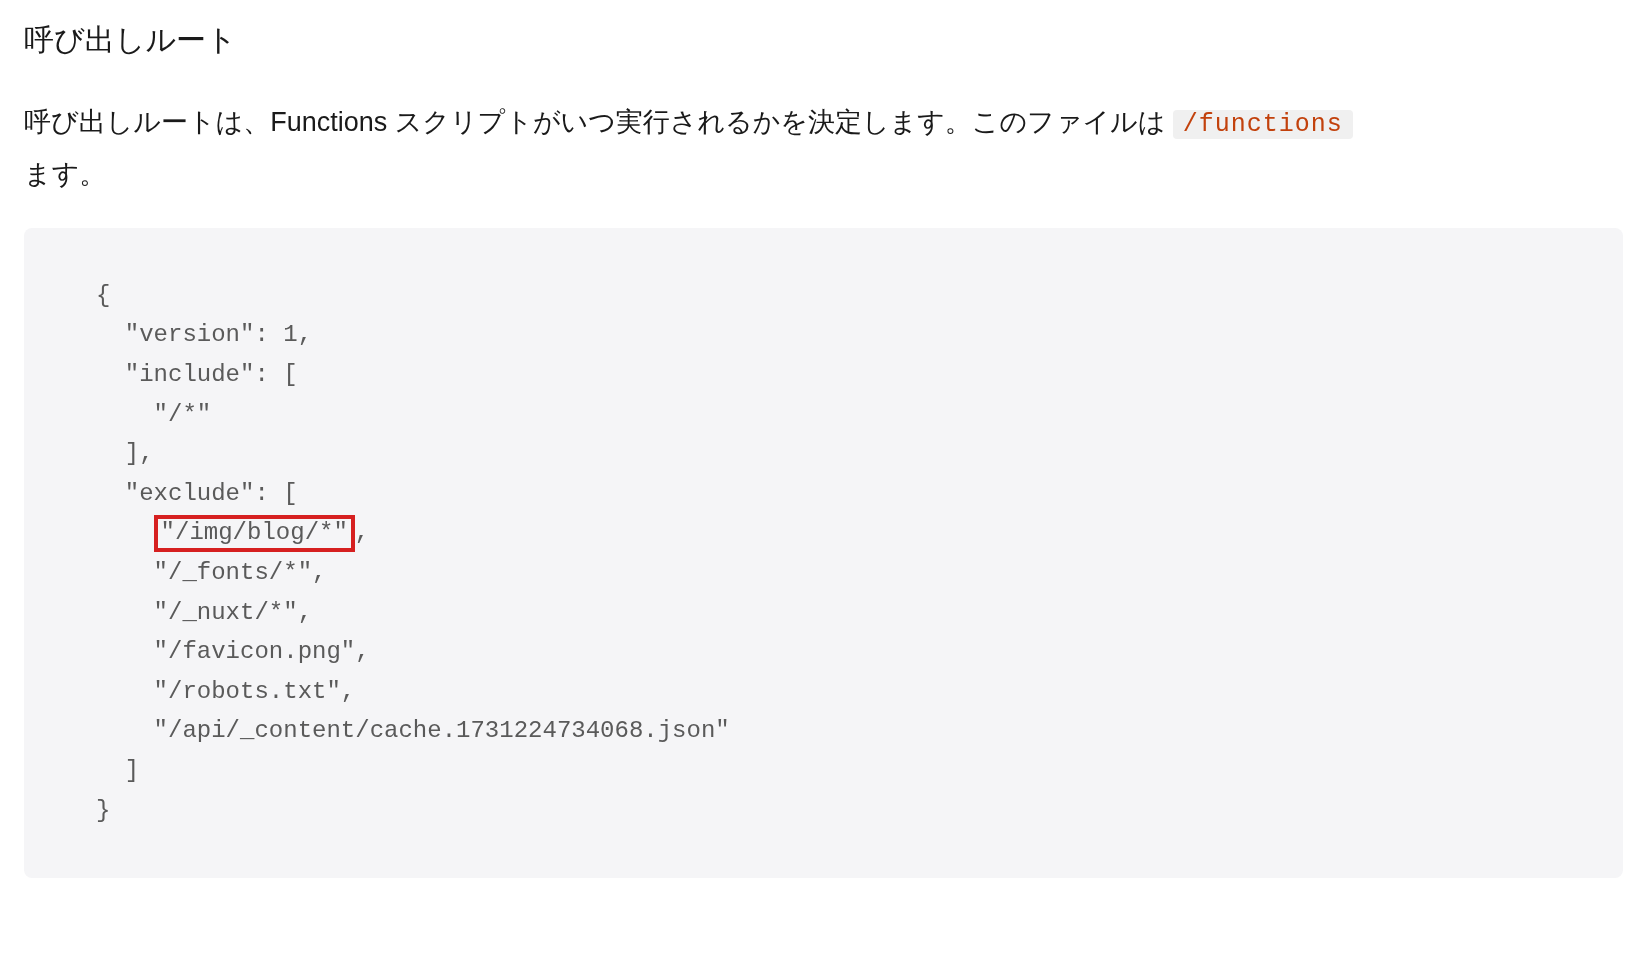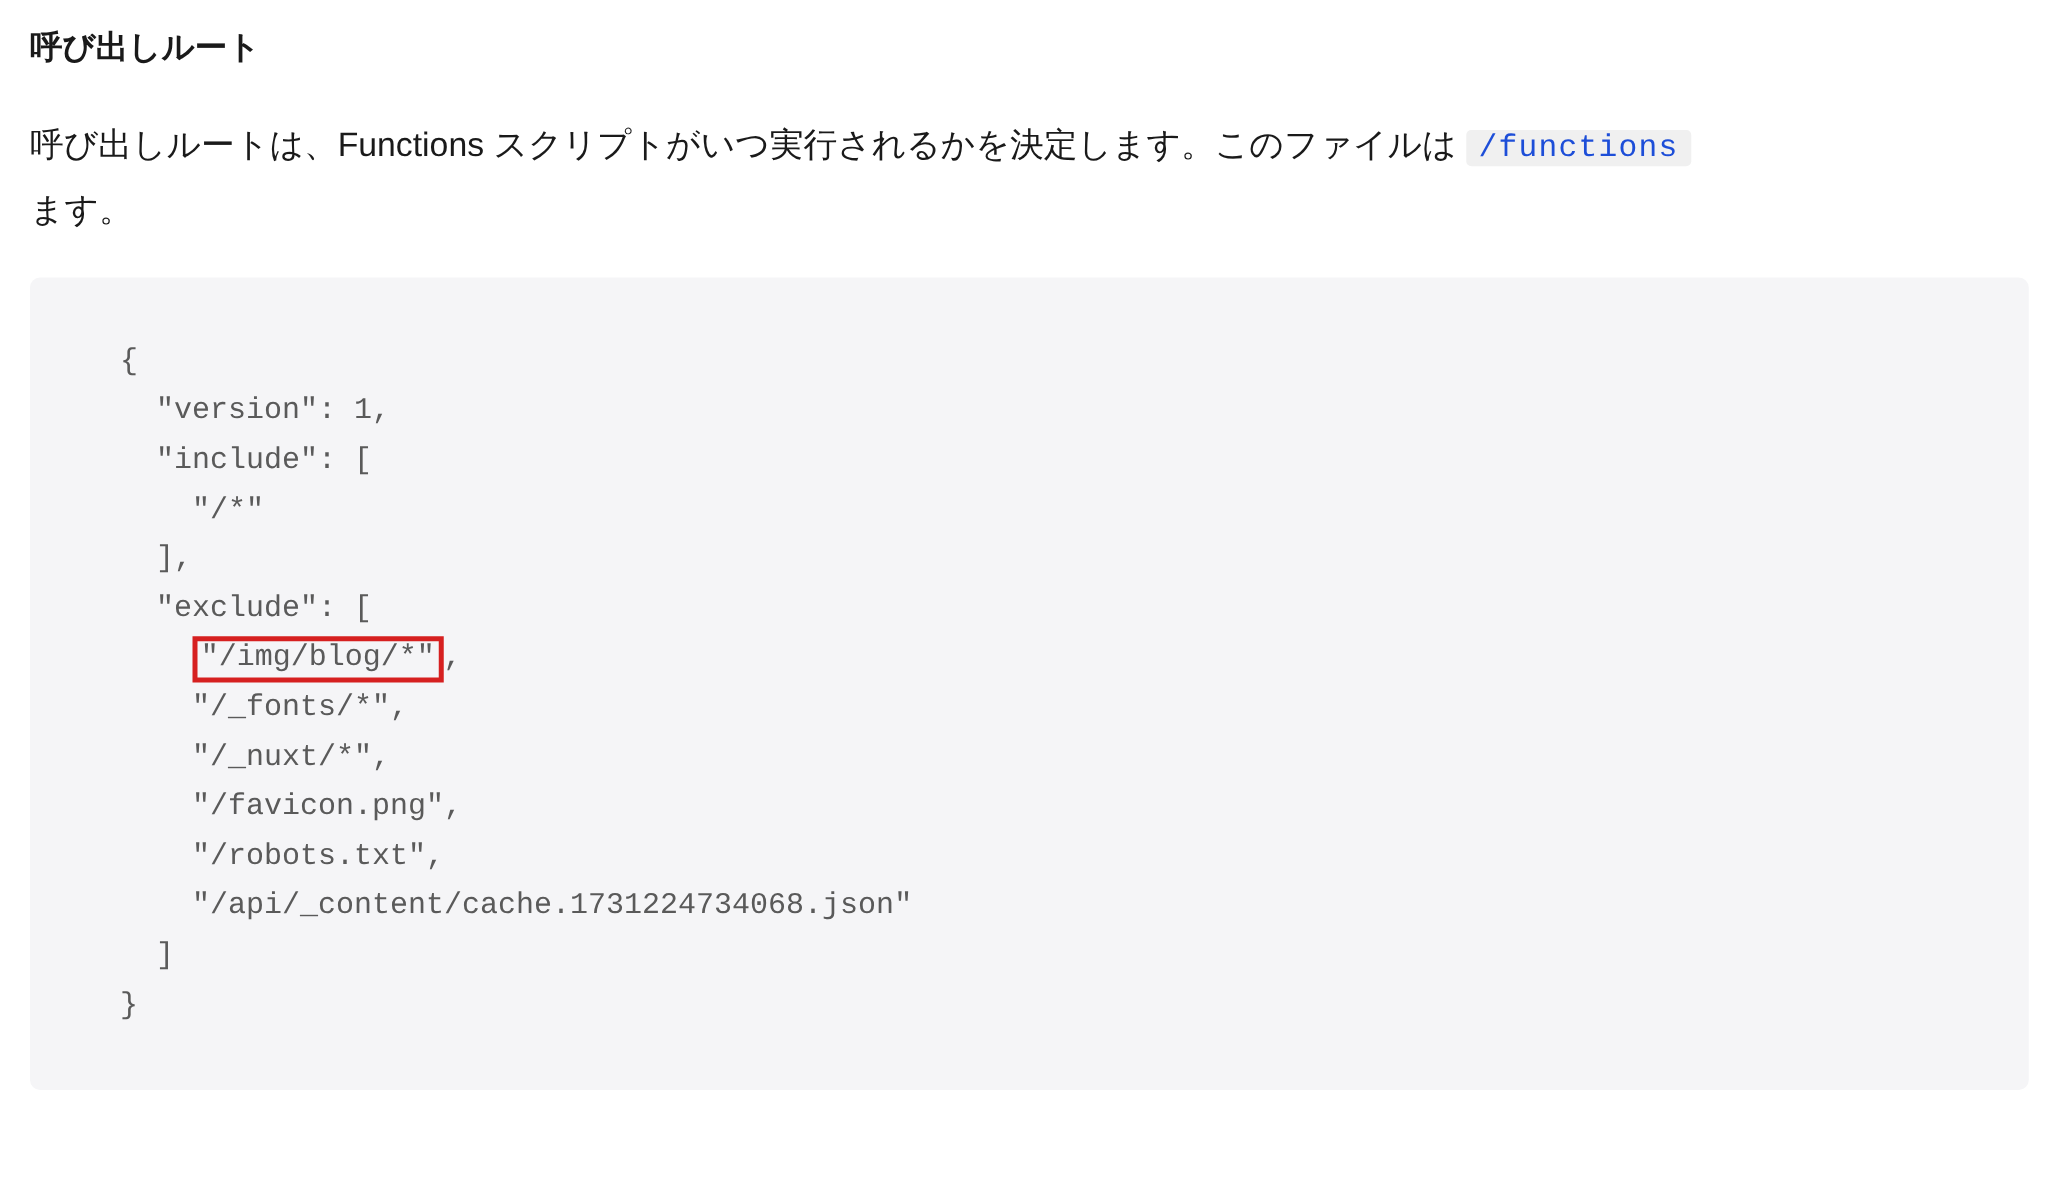--- a/index.html
+++ b/index.html
@@ -7,38 +7,38 @@
       padding: 0;
       box-sizing: border-box;
     }
     body {
       font-family: -apple-system, BlinkMacSystemFont, "Segoe UI", "Hiragino Sans", "Hiragino Kaku Gothic ProN", Meiryo, sans-serif;
       background: #ffffff;
       color: #1a1a1a;
       padding: 20px 24px;
     }
     .heading {
-      font-size: 26px;
-      font-weight: 700;
+      font-size: 30px;
+      font-weight: 400;
       margin-bottom: 36px;
       color: #1a1a1a;
     }
     .description {
       font-size: 27px;
       line-height: 1.9;
       color: #1a1a1a;
       margin-bottom: 28px;
     }
     .inline-code {
       font-family: "Courier New", Consolas, Monaco, monospace;
       background: #f0f0f0;
       padding: 0 10px;
       border-radius: 4px;
       font-size: 25px;
-      color: #1d4ed8;
+      color: #c2410c;
       letter-spacing: 1px;
     }
     .link-badge {
       display: inline-flex;
       align-items: center;
       gap: 10px;
       background: #ebe8fb;
       color: #5048c8;
       padding: 8px 20px;
       border-radius: 24px;

